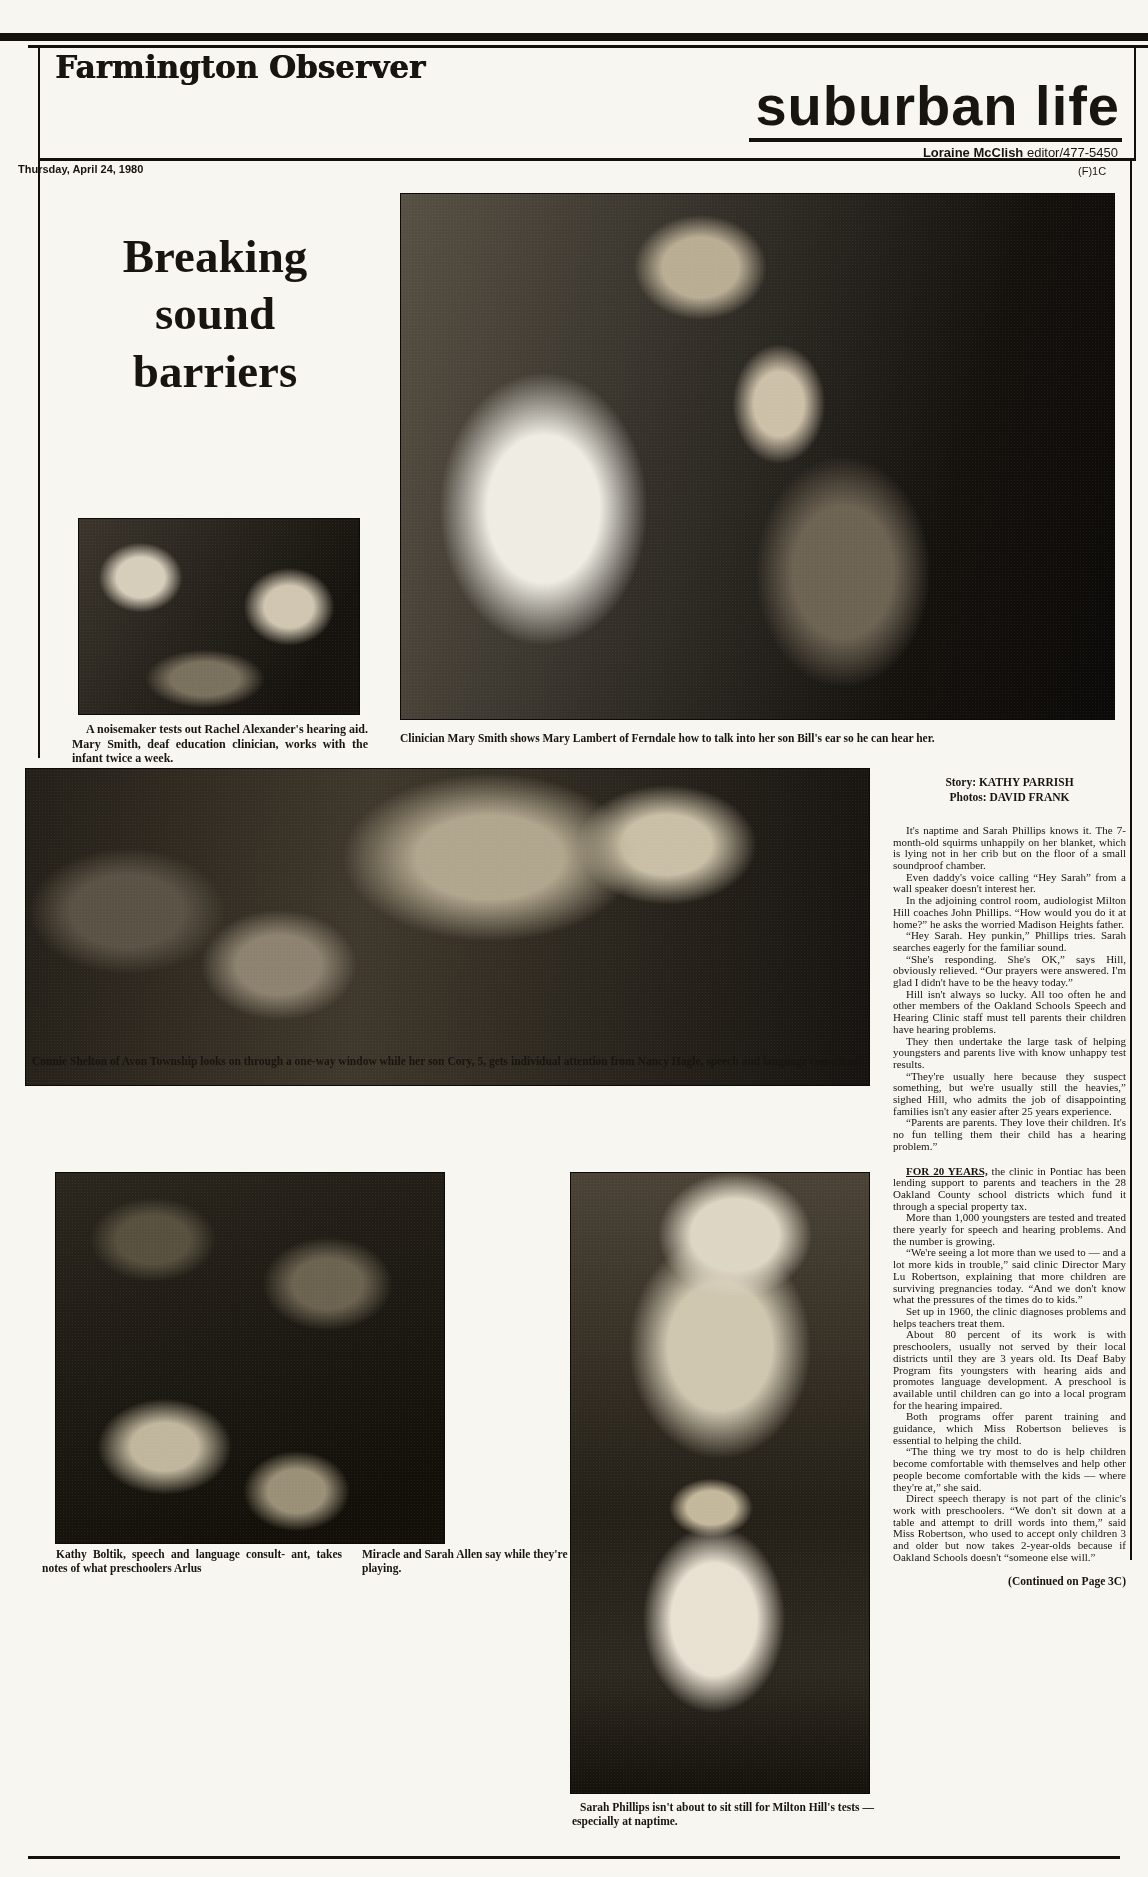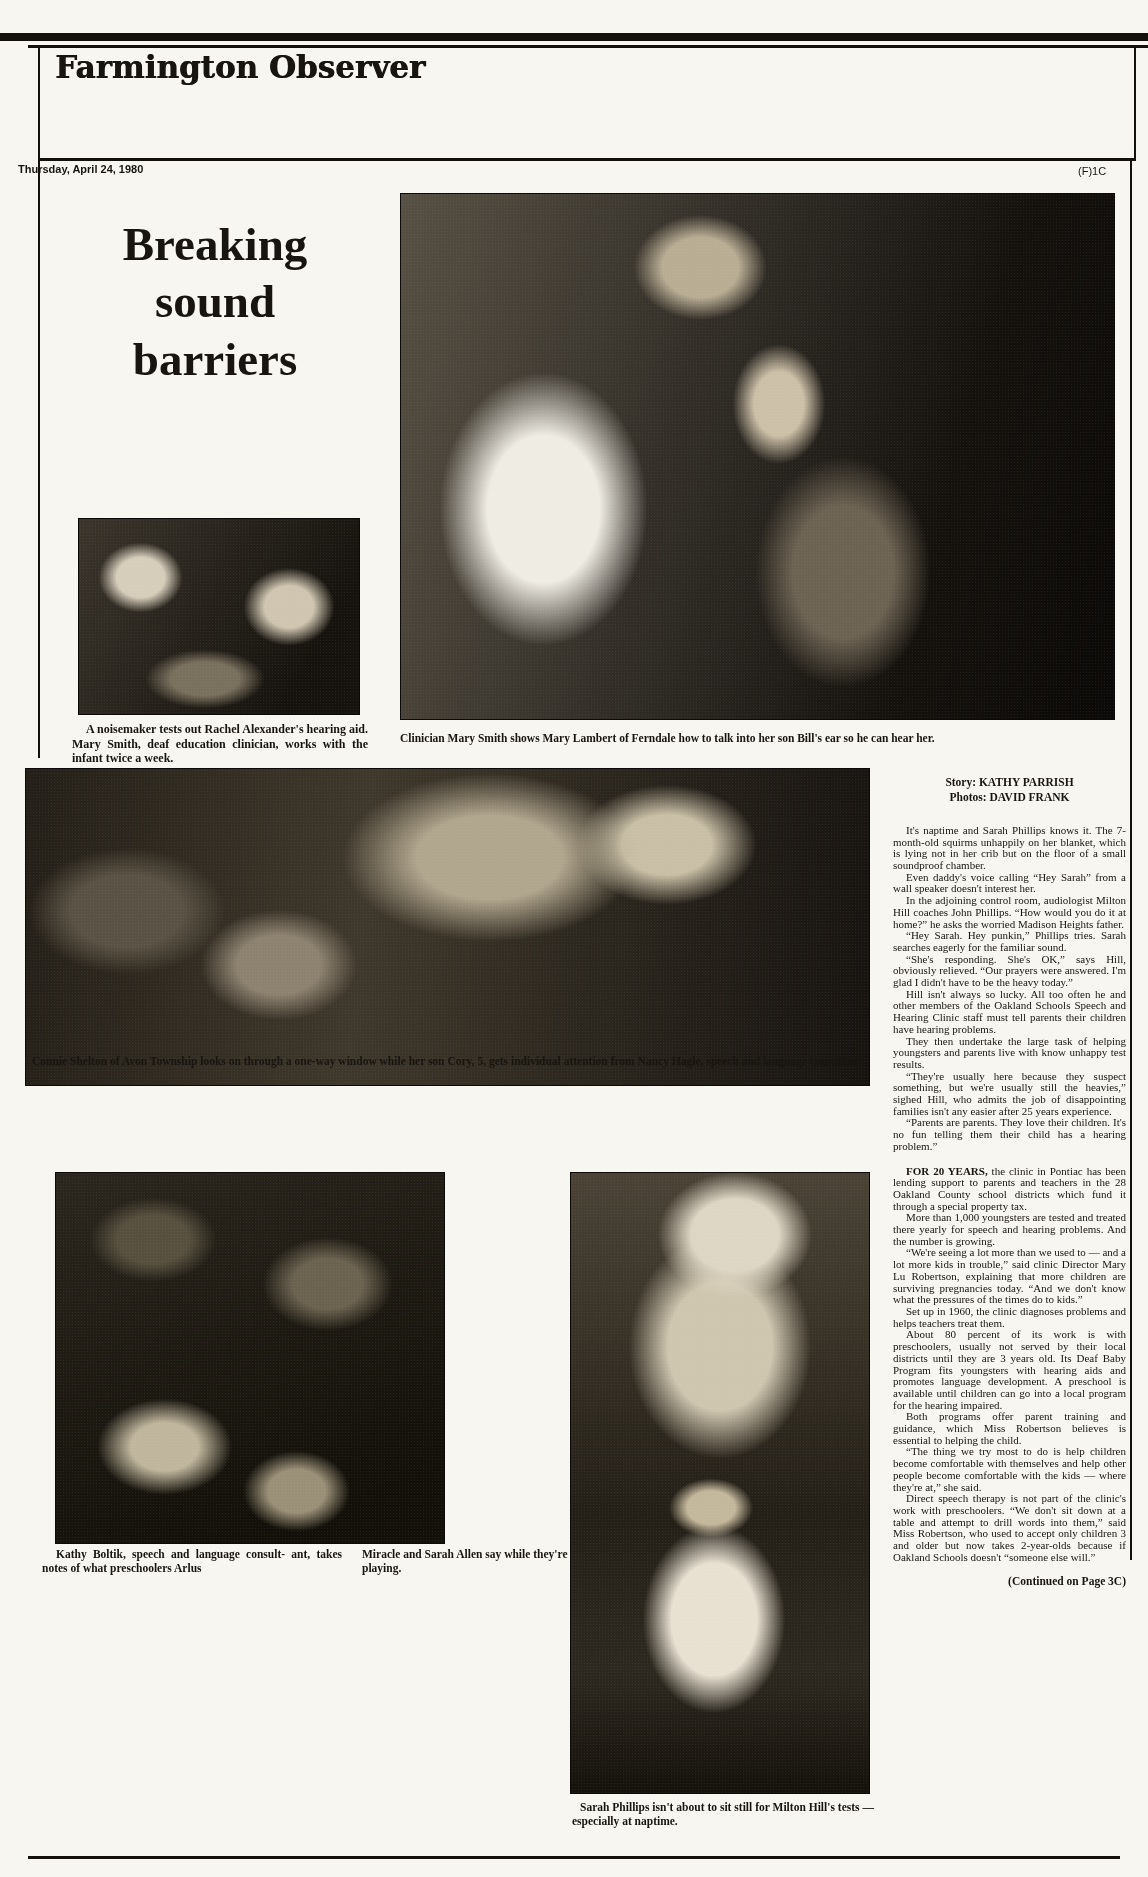--- a/index.html
+++ b/index.html
@@ -21,21 +21,21 @@
       font-size:31px;letter-spacing:0px;text-shadow:0.6px 0 0 #181511;}
   #section-block{right:26px;left:auto;top:78px;width:460px;text-align:right;}
   #section-name{font-family:"Liberation Sans", sans-serif;font-weight:bold;font-size:56px;
       letter-spacing:1px;line-height:1;display:inline-block;border-bottom:4px solid #14110d;
       padding:0 2px 4px 6px;}
   #editor-line{font-family:"Liberation Sans", sans-serif;font-size:13px;margin-top:3px;padding-right:4px;}
   #editor-line b{font-weight:bold;}
   #date-line{left:18px;top:163px;font-family:"Liberation Sans", sans-serif;font-size:11px;font-weight:bold;}
   #page-num{left:1078px;top:165px;font-family:"Liberation Sans", sans-serif;font-size:11px;}
 
-  #headline{left:70px;top:216px;width:290px;text-align:center;font-weight:bold;
+  #headline{left:70px;top:228px;width:290px;text-align:center;font-weight:bold;
       font-size:47px;line-height:1.22;font-family:"Liberation Serif", serif;}
 
   
   .photo{border:1px solid #0d0b09;box-sizing:border-box;}
   .photo::after{content:"";position:absolute;left:0;top:0;right:0;bottom:0;
       background-image:radial-gradient(rgba(255,255,255,.06) 1px, transparent 1px);
       background-size:3px 3px;}
   #photo-top{left:400px;top:193px;width:715px;height:527px;
     background:
       radial-gradient(ellipse 160px 210px at 20% 60%, #efece4 0 35%, rgba(239,236,228,0) 65%),
@@ -77,33 +77,37 @@
   #caption-window{left:32px;top:1054px;width:838px;font-size:11.5px;white-space:nowrap;overflow:hidden;}
   #caption-preschool-left{left:42px;top:1547px;width:300px;text-align:justify;text-indent:14px;font-size:11.5px;}
   #caption-preschool-right{left:362px;top:1547px;width:215px;font-size:11.5px;}
   #caption-naptime{left:572px;top:1800px;width:302px;text-align:justify;text-indent:8px;font-size:11.5px;}
 
   
   #article{left:893px;top:775px;width:233px;}
   #byline{text-align:center;font-weight:bold;font-size:11.5px;line-height:1.3;margin-bottom:20px;}
   #article-body p{margin:0;font-size:11px;line-height:11.7px;text-align:justify;text-indent:13px;}
   #article-body p.section-gap{margin-top:13px;}
-  #article-body b{font-weight:bold;}
+  #article-body b{font-weight:bold;text-decoration:underline;}
   #continued{text-align:right;font-weight:bold;font-size:11.5px;margin-top:12px;}
 </style>
 </head>
 <body>
 
 <div id="page">
 
   <div class="abs rule" id="top-thick-rule"></div>
   <div class="abs rule" id="top-thin-rule"></div>
 
   <div class="abs" id="masthead-box"></div>
   <div class="abs" id="paper-name">Farmington Observer</div>
+  <div class="abs" id="section-block">
+    <span id="section-name">suburban life</span>
+    <div id="editor-line"><b>Loraine McClish</b><span> editor/477-5450</span></div>
+  </div>
 
   <div class="abs" id="date-line">Thursday, April 24, 1980</div>
   <div class="abs" id="page-num">(F)1C</div>
 
   <div class="abs rule" id="left-frame"></div>
   <div class="abs rule" id="right-frame"></div>
 
   <div class="abs" id="headline">Breaking sound barriers</div>
 
   <div class="abs photo" id="photo-top"></div>

